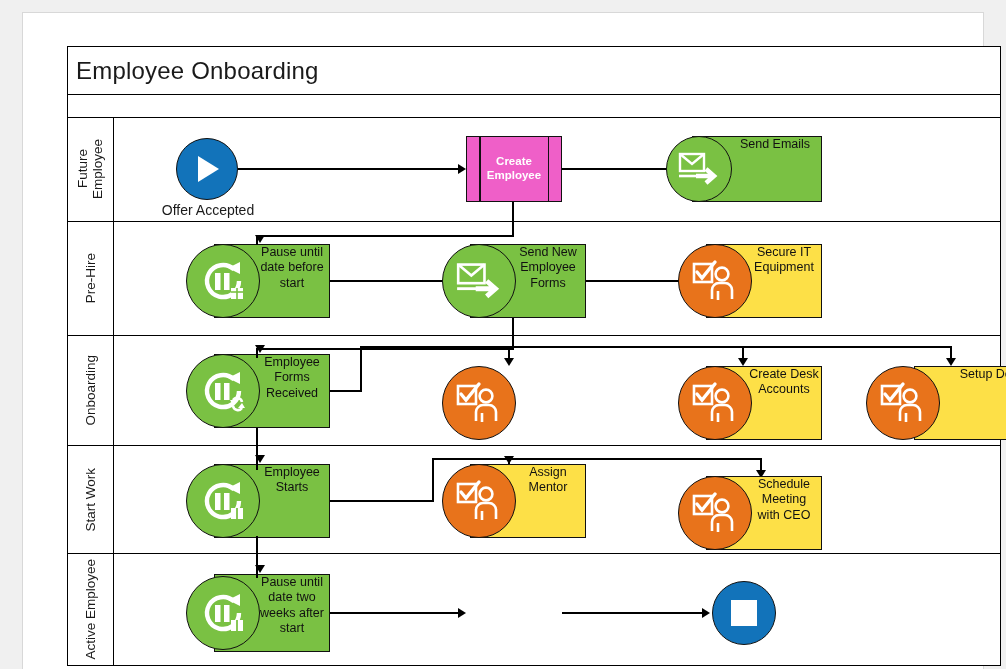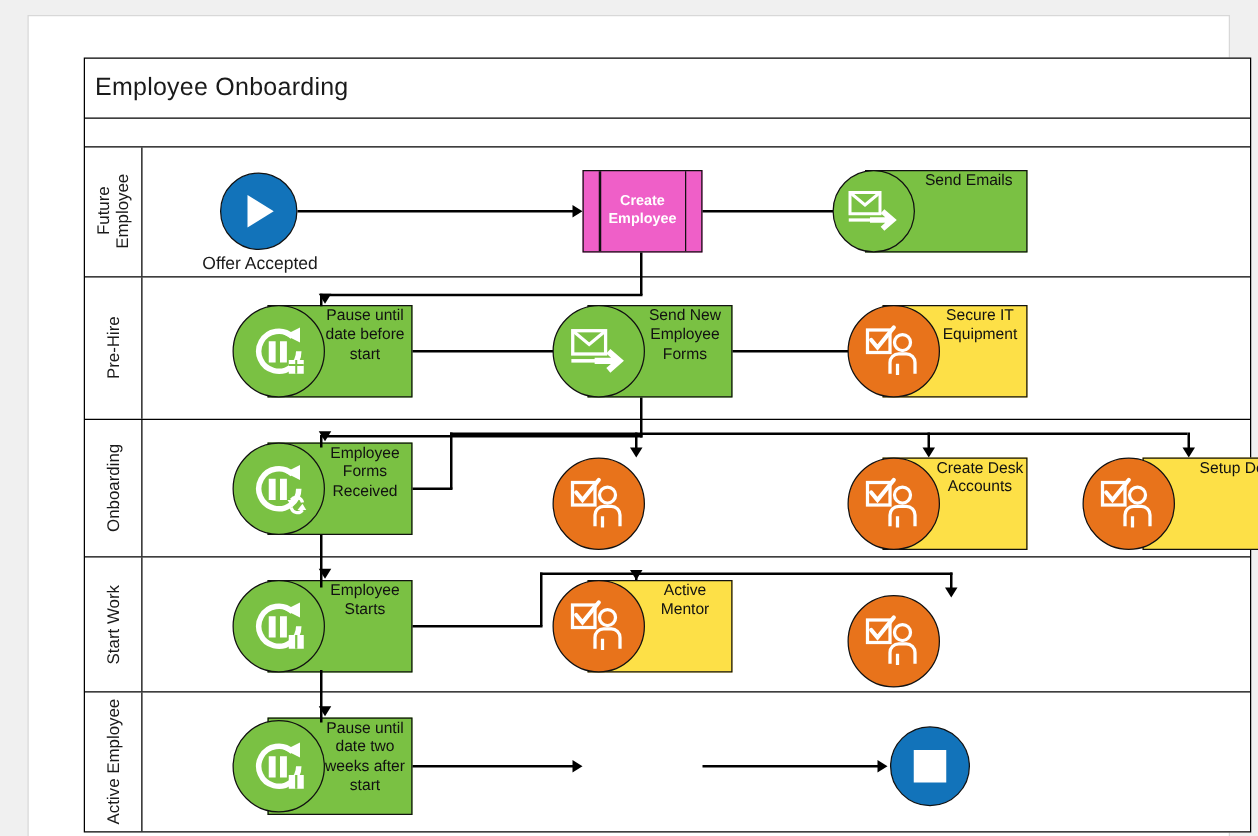--- a/index.html
+++ b/index.html
@@ -30,21 +30,21 @@
     background: #fff;
   }
   #title-band {
     position: absolute; left: 0; top: 0;
     width: 100%; height: 48px;
     border-bottom: 1.5px solid #000;
     box-sizing: border-box;
     display: flex; align-items: center;
   }
   #title-text {
-    font-size: 20px; color: #1a1a1a;
+    font-size: 24px; color: #1a1a1a;
     padding-left: 8px; letter-spacing: .2px;
   }
   #spacer-band {
     position: absolute; left: 0; top: 48px;
     width: 100%; height: 23px;
     border-bottom: 1.5px solid #000;
     box-sizing: border-box;
   }
   #lanes {
     position: absolute; left: 0; top: 71px;
@@ -366,33 +366,38 @@
             <div class="conn v" style="left:318px; top:12px; height:43px;"></div>
             <div class="conn h" style="left:318px; top:12px; width:330px;"></div>
 
             <div class="conn v" style="left:394px; top:12px; height:6px;"></div>
             <div class="arrow down" style="left:390px; top:10px;"></div>
 
             <div class="conn v" style="left:646px; top:12px; height:18px;"></div>
             <div class="arrow down" style="left:642px; top:24px;"></div>
 
             <div class="taskbox orange" style="left:356px; top:18px; width:116px; height:74px;">
-              <span class="label" style="padding-left:40px;">Active
+              <span class="label" style="padding-left:40px;">Assign
 Mentor</span>
             </div>
             <div class="badge orange" style="left:328px; top:18px; width:74px; height:74px;">
               <svg width="48" height="44" viewBox="0 0 48 44">
                 <rect x="3" y="5" width="18" height="18" fill="none" stroke="#fff" stroke-width="2.6"></rect>
                 <polyline points="6,13 11,19 24,3" fill="none" stroke="#fff" stroke-width="3.4" stroke-linecap="round"></polyline>
                 <circle cx="31" cy="15" r="6.4" fill="none" stroke="#fff" stroke-width="2.6"></circle>
                 <path d="M21 40 v-9 a7 7 0 0 1 7-7 h6 a7 7 0 0 1 7 7 v9" fill="none" stroke="#fff" stroke-width="2.6"></path>
                 <line x1="27" y1="32" x2="27" y2="41" stroke="#fff" stroke-width="2.6"></line>
               </svg>
             </div>
 
+            <div class="taskbox orange" style="left:592px; top:30px; width:116px; height:74px;">
+              <span class="label" style="padding-left:40px;">Schedule
+Meeting
+with CEO</span>
+            </div>
             <div class="badge orange" style="left:564px; top:30px; width:74px; height:74px;">
               <svg width="48" height="44" viewBox="0 0 48 44">
                 <rect x="3" y="5" width="18" height="18" fill="none" stroke="#fff" stroke-width="2.6"></rect>
                 <polyline points="6,13 11,19 24,3" fill="none" stroke="#fff" stroke-width="3.4" stroke-linecap="round"></polyline>
                 <circle cx="31" cy="15" r="6.4" fill="none" stroke="#fff" stroke-width="2.6"></circle>
                 <path d="M21 40 v-9 a7 7 0 0 1 7-7 h6 a7 7 0 0 1 7 7 v9" fill="none" stroke="#fff" stroke-width="2.6"></path>
                 <line x1="27" y1="32" x2="27" y2="41" stroke="#fff" stroke-width="2.6"></line>
               </svg>
             </div>
           </div>

